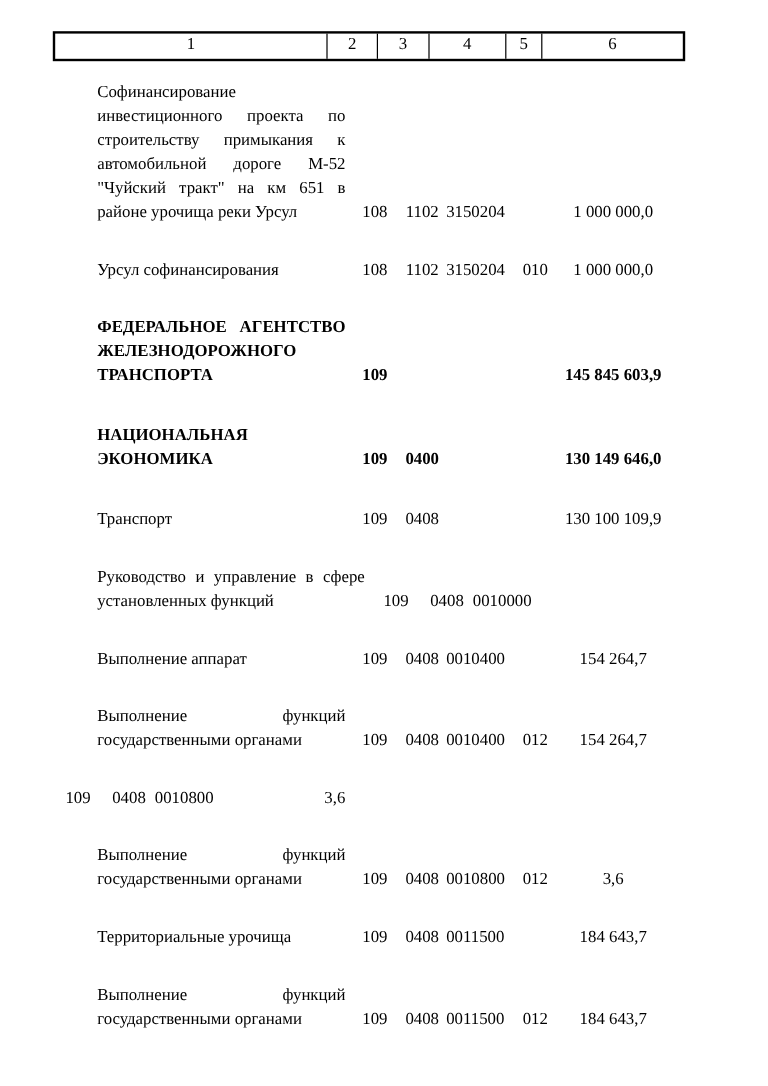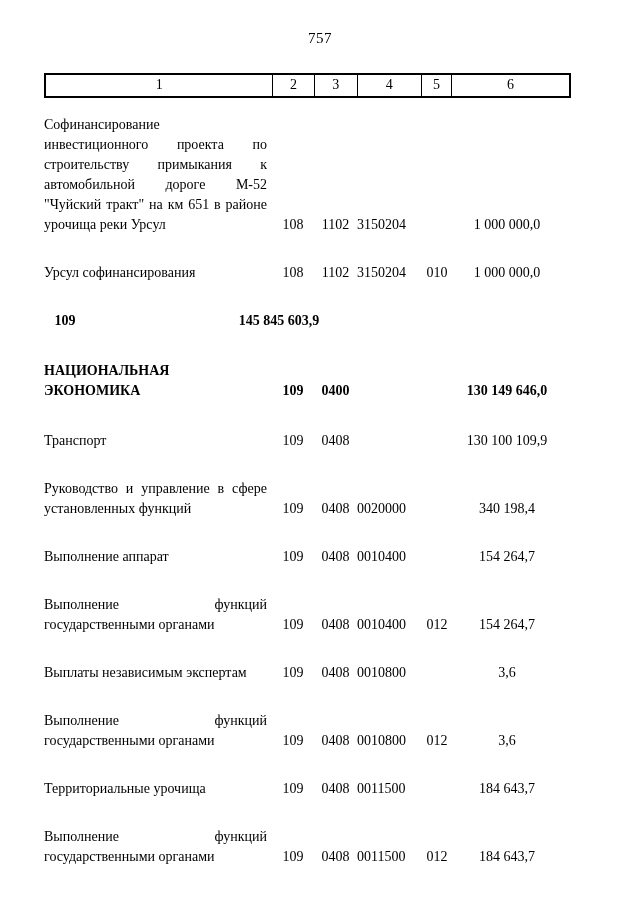--- a/index.html
+++ b/index.html
@@ -57,35 +57,35 @@
     align-items: flex-end;
     margin-bottom: 28px;
     font-size: 14px;
     line-height: 20px;
   }
   .c { box-sizing: border-box; }
   .c1 {
     width: 228px;
     text-align: justify;
     padding-right: 5px;
+    margin-left: 37px;
   }
   .c2 { width: 42px; text-align: center; }
   .c3 { width: 43px; text-align: center; }
   .c4 { width: 65px; }
   .c5 { width: 30px; text-align: center; }
   .c6 { width: 119px; text-align: center; padding-right: 9px; }
   .bold { font-weight: bold; }
   .row.bold { margin-bottom: 30px; }
 </style>
 </head>
 <body>
 
 <div class="page">
 
-  <div class="page-number">757</div>
 
   <div class="sheet">
 
     <div class="thead">
       <div class="hc hc1">1</div>
       <div class="hc hc2">2</div>
       <div class="hc hc3">3</div>
       <div class="hc hc4">4</div>
       <div class="hc hc5">5</div>
       <div class="hc hc6">6</div>
@@ -105,20 +105,21 @@
       <div class="row">
         <div class="c c1">Урсул софинансирования</div>
         <div class="c c2">108</div>
         <div class="c c3">1102</div>
         <div class="c c4">3150204</div>
         <div class="c c5">010</div>
         <div class="c c6">1 000 000,0</div>
       </div>
 
       <div class="row bold">
+        <div class="c c1">ФЕДЕРАЛЬНОЕ АГЕНТСТВО ЖЕЛЕЗНОДОРОЖНОГО ТРАНСПОРТА</div>
         <div class="c c2">109</div>
         <div class="c c3"></div>
         <div class="c c4"></div>
         <div class="c c5"></div>
         <div class="c c6">145 845 603,9</div>
       </div>
 
       <div class="row bold">
         <div class="c c1">НАЦИОНАЛЬНАЯ ЭКОНОМИКА</div>
         <div class="c c2">109</div>
@@ -134,23 +135,22 @@
         <div class="c c3">0408</div>
         <div class="c c4"></div>
         <div class="c c5"></div>
         <div class="c c6">130 100 109,9</div>
       </div>
 
       <div class="row">
         <div class="c c1">Руководство и управление в сфере установленных функций</div>
         <div class="c c2">109</div>
         <div class="c c3">0408</div>
-        <div class="c c4">0020000</div>
-        <div class="c c5"></div>
-        <div class="c c6">340 198,4</div>
+        <div class="c c4">0010000</div>
+        <div class="c c5"></div>
       </div>
 
       <div class="row">
         <div class="c c1">Выполнение аппарат</div>
         <div class="c c2">109</div>
         <div class="c c3">0408</div>
         <div class="c c4">0010400</div>
         <div class="c c5"></div>
         <div class="c c6">154 264,7</div>
       </div>
@@ -158,21 +158,20 @@
       <div class="row">
         <div class="c c1">Выполнение функций государственными органами</div>
         <div class="c c2">109</div>
         <div class="c c3">0408</div>
         <div class="c c4">0010400</div>
         <div class="c c5">012</div>
         <div class="c c6">154 264,7</div>
       </div>
 
       <div class="row">
-        <div class="c c1">Выплаты независимым экспертам</div>
         <div class="c c2">109</div>
         <div class="c c3">0408</div>
         <div class="c c4">0010800</div>
         <div class="c c5"></div>
         <div class="c c6">3,6</div>
       </div>
 
       <div class="row">
         <div class="c c1">Выполнение функций государственными органами</div>
         <div class="c c2">109</div>

